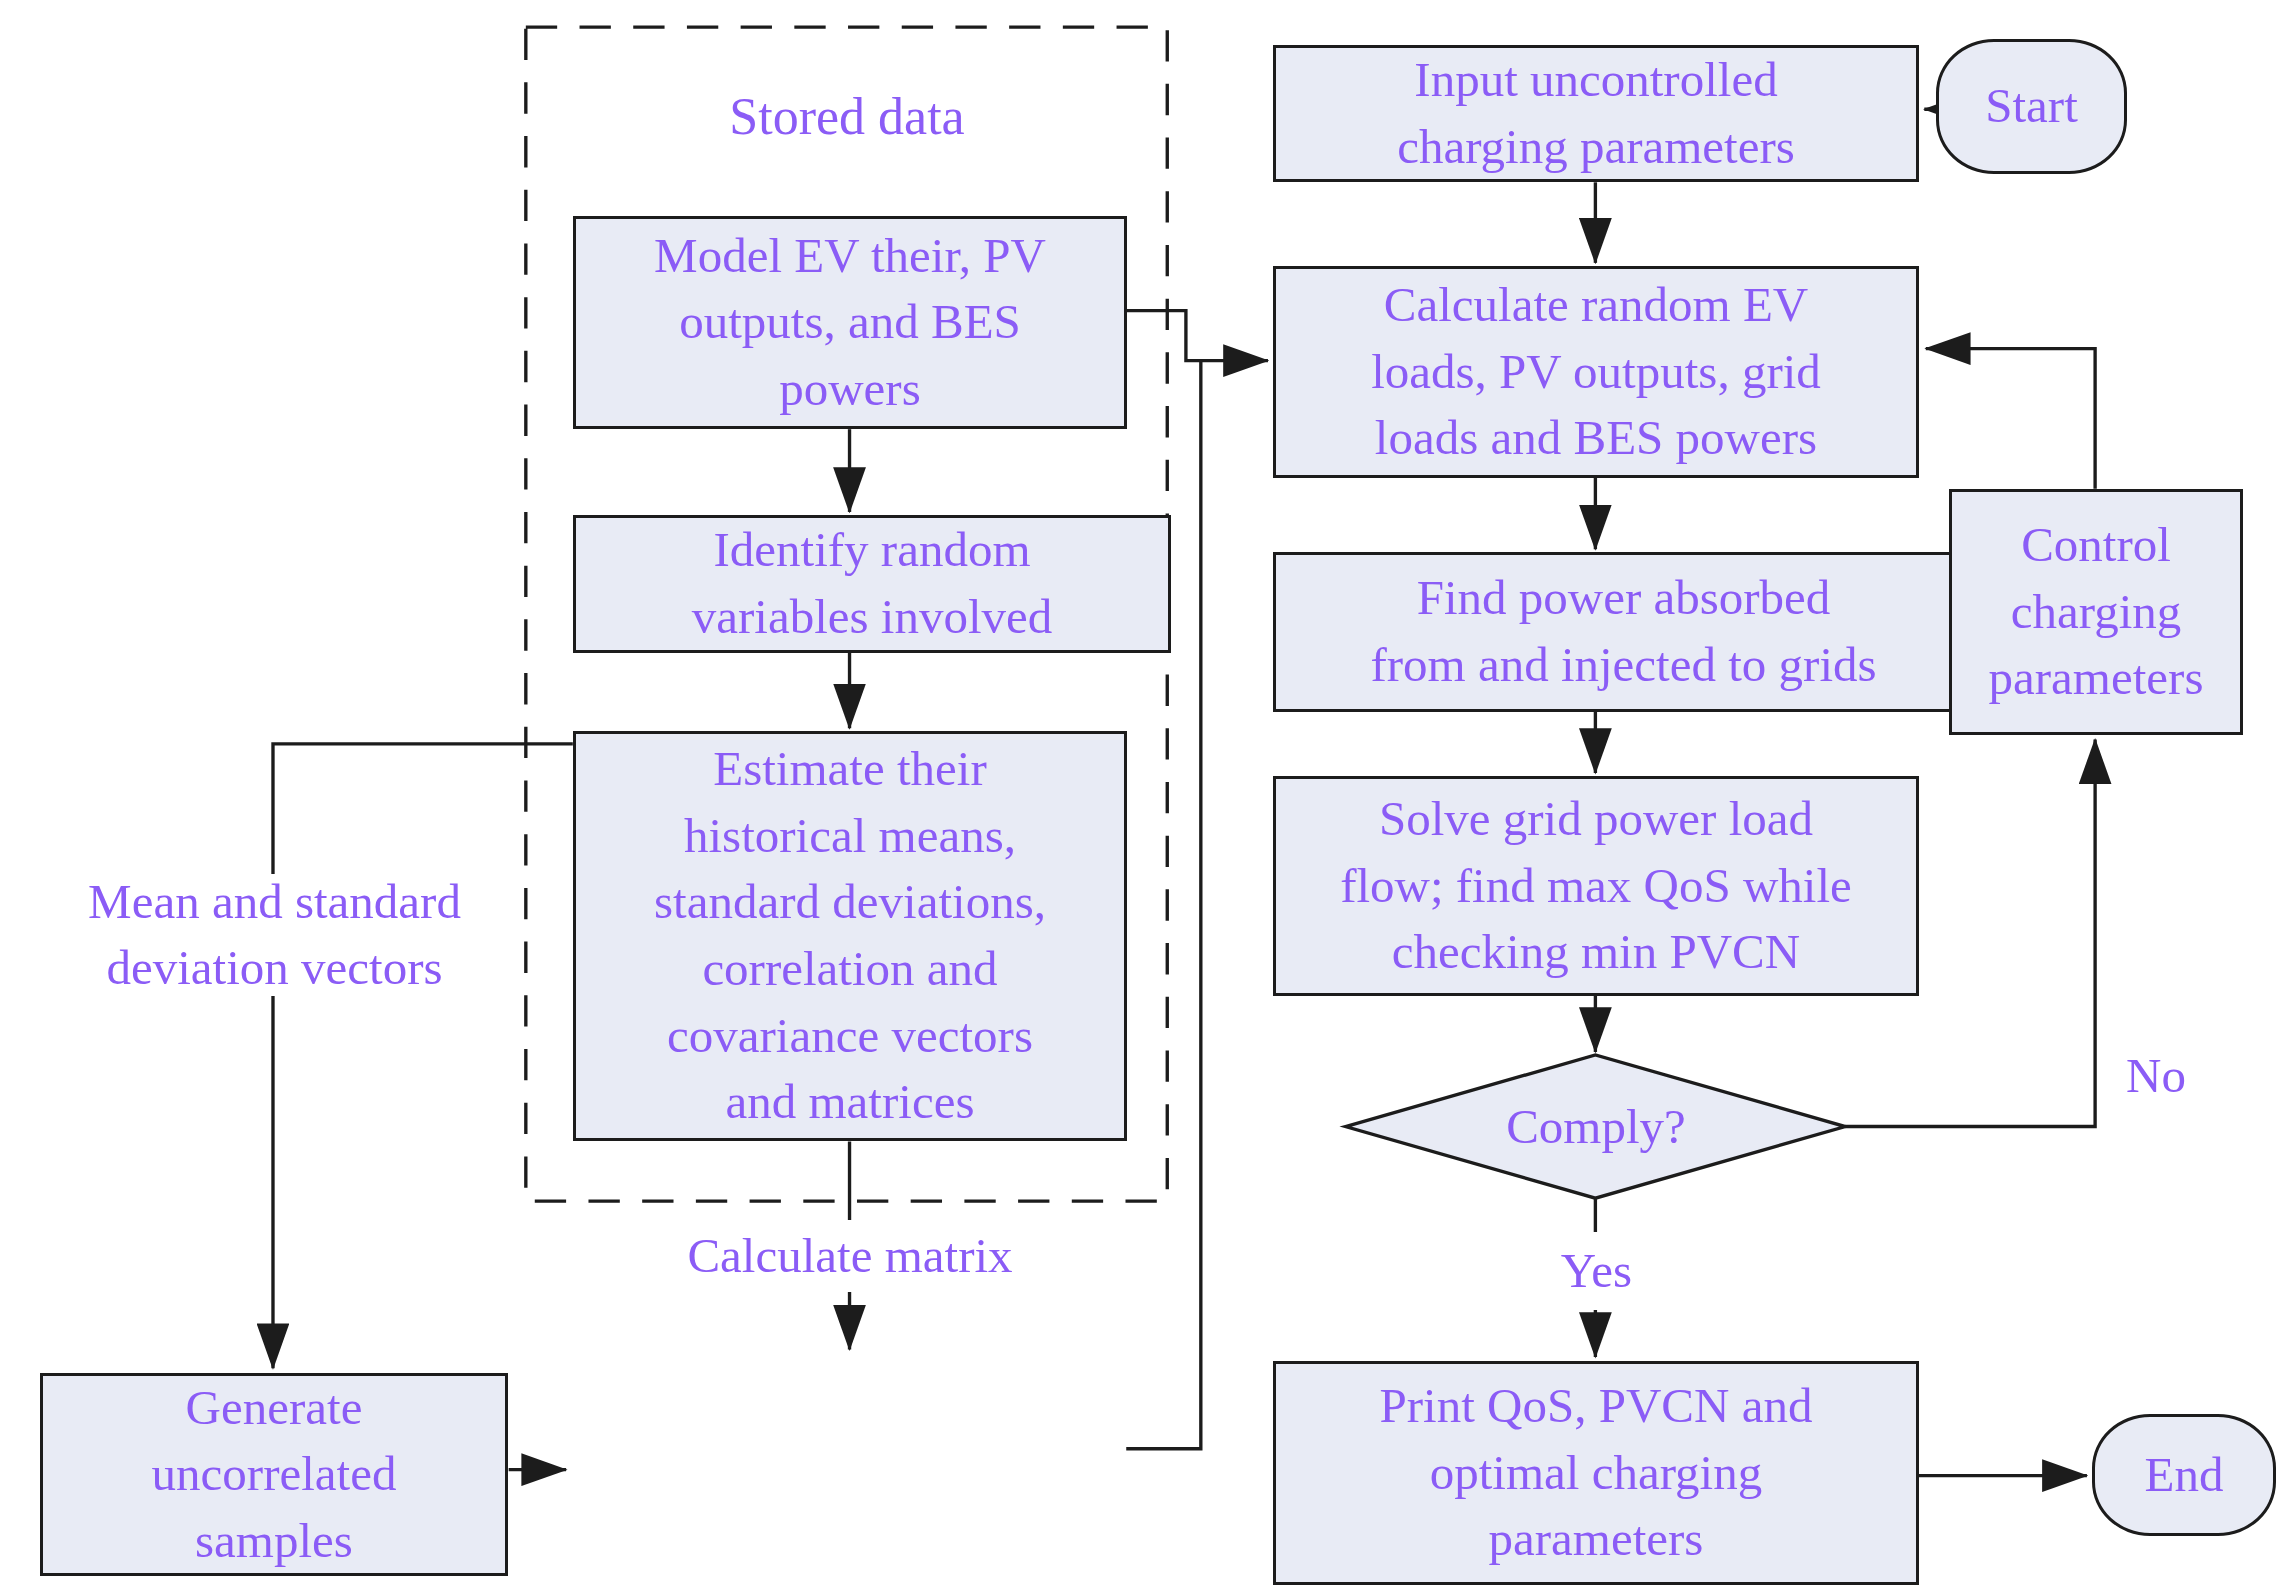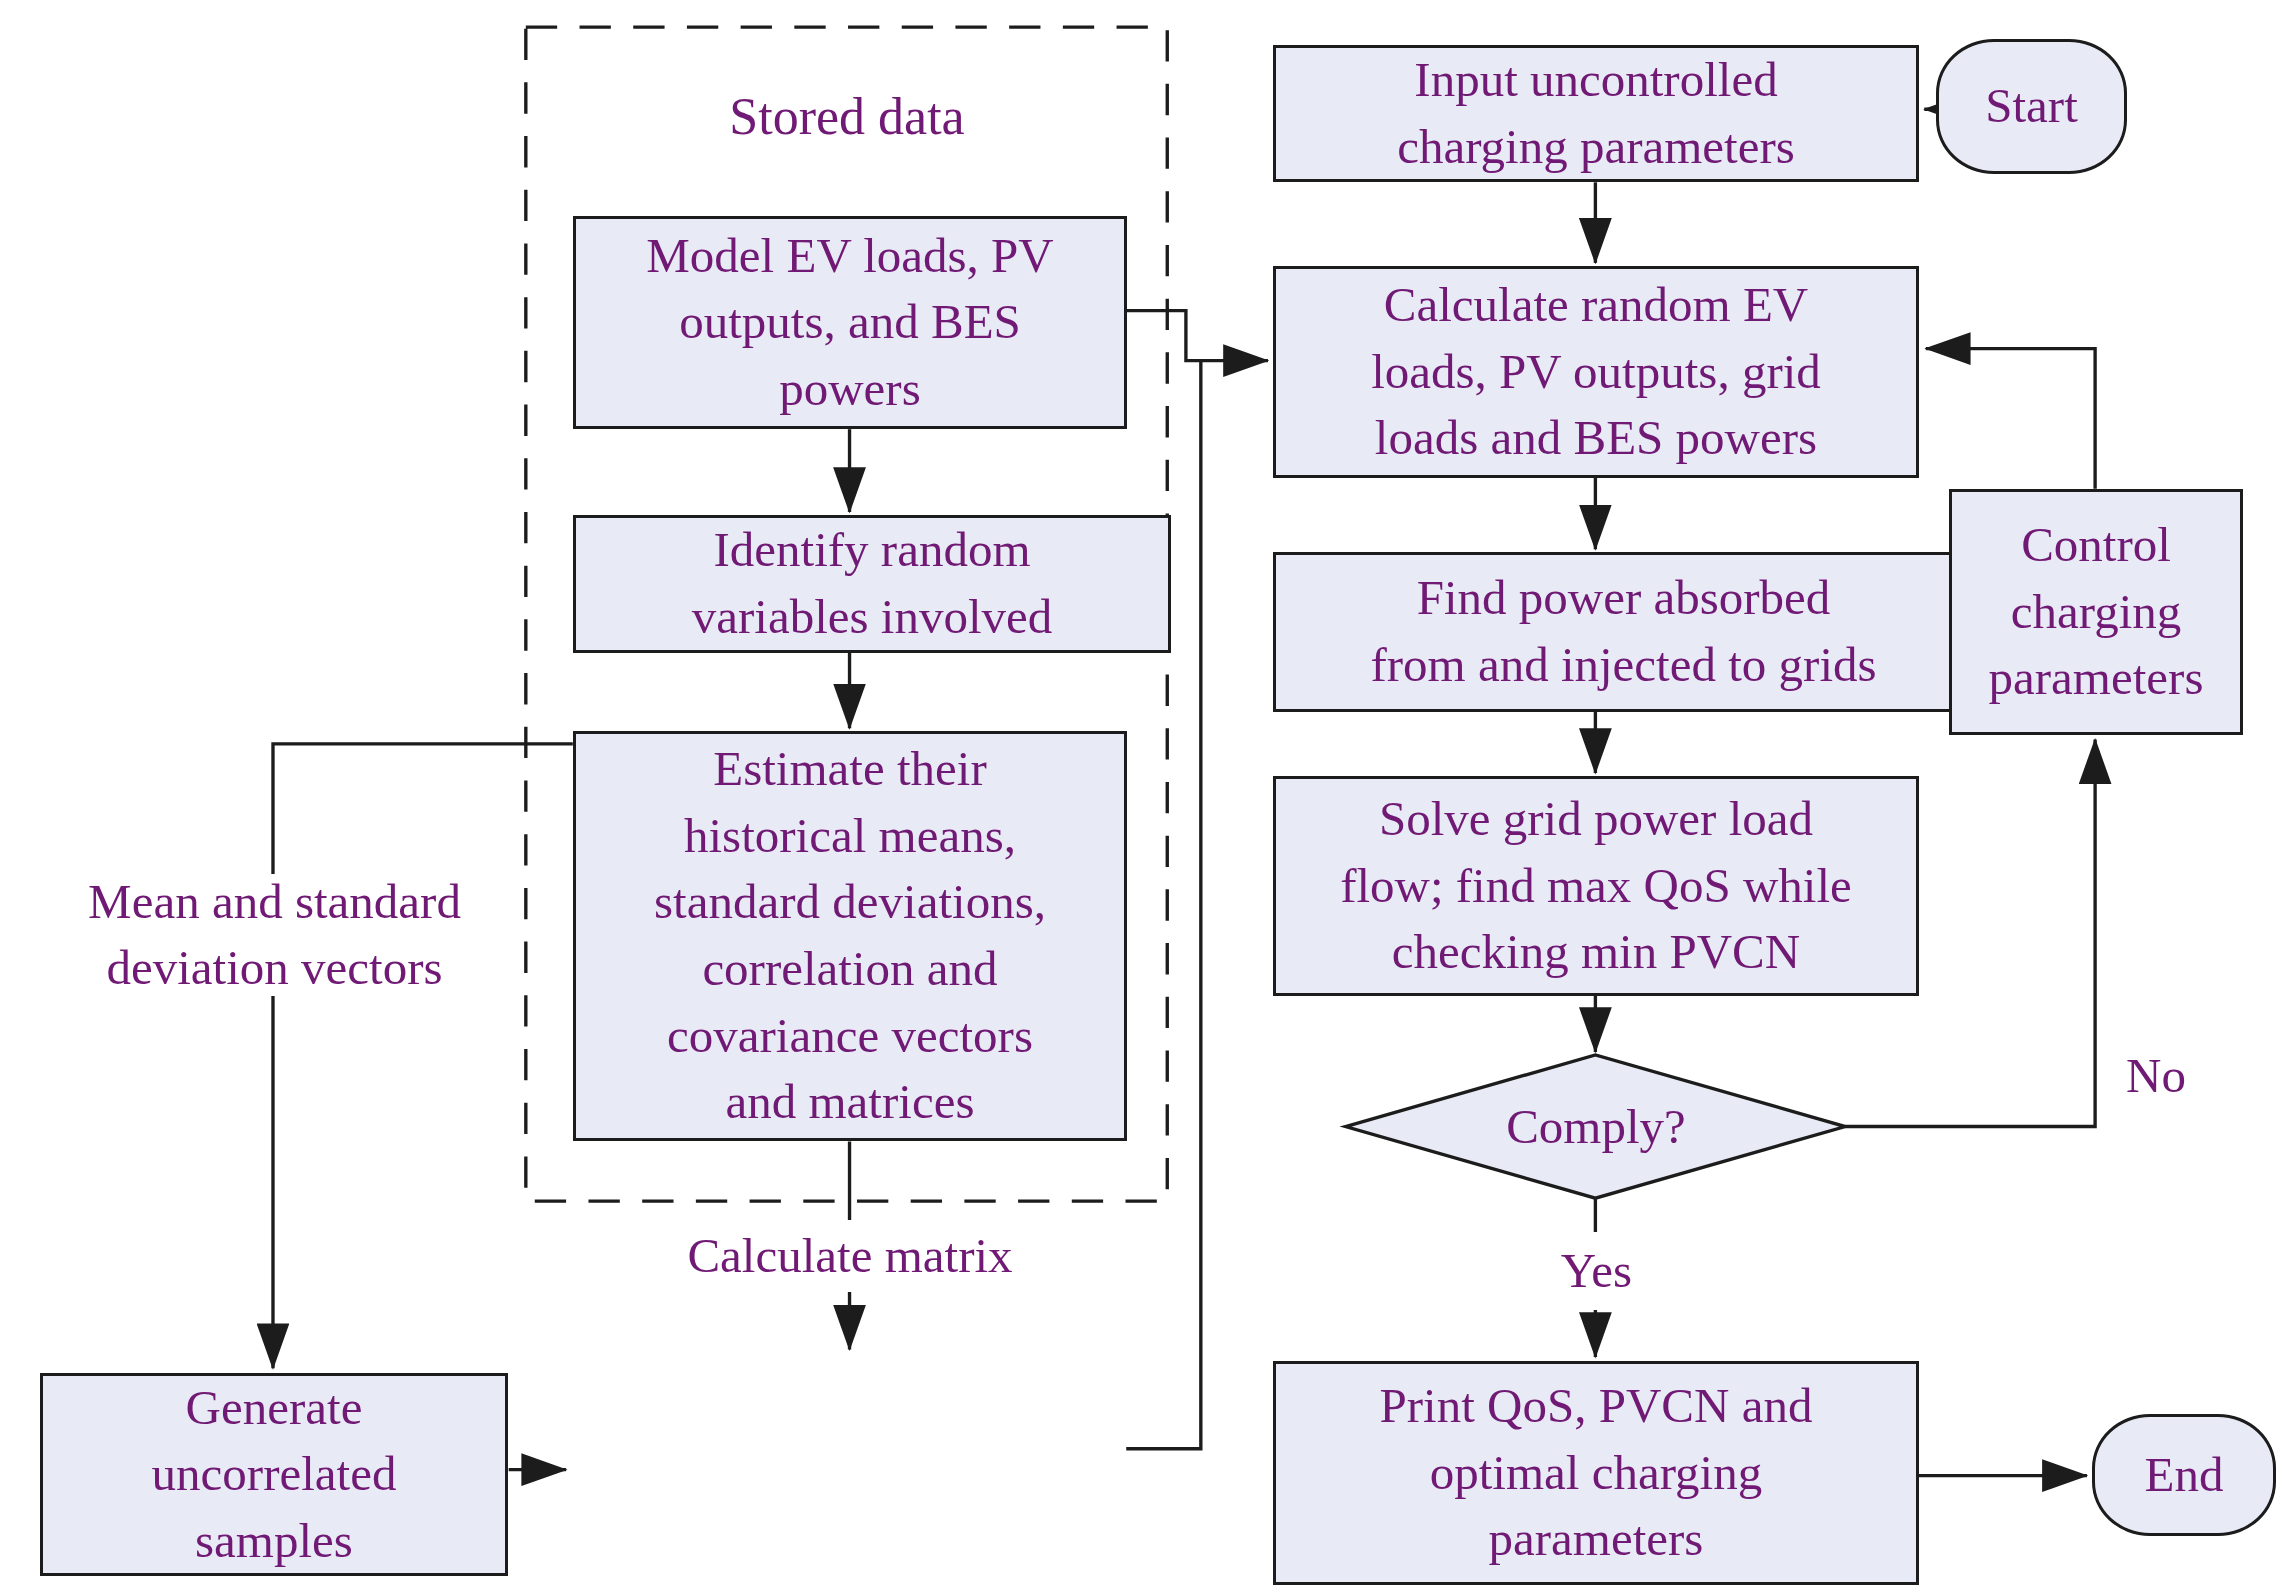--- a/index.html
+++ b/index.html
@@ -7,21 +7,21 @@
     padding:0;
     background:#ffffff;
     font-family:"Liberation Serif","DejaVu Serif",serif;
   }
   #canvas{
     position:relative;
     width:2295px;
     height:1596px;
     background:#ffffff;
     overflow:hidden;
-    color:#701a75;
+    color:#8b5cf6;
   }
   #wires{
     position:absolute;
     left:0;top:0;
     width:2295px;
     height:1596px;
   }
   .node{
     position:absolute;
     box-sizing:border-box;
@@ -91,21 +91,21 @@
       <path d="M682 1970 H759" marker-end="url(#arrow)"></path>
       <path d="M1510 416 H1590 V483 H1700" marker-end="url(#arrow)"></path>
       <path d="M1510 1942 H1610 V483"></path>
     </g>
 
     <polygon points="1804,1510 2139,1414 2474,1510 2139,1606" fill="#e8ebf5" stroke="#1c1c1c" stroke-width="4.5"></polygon>
   </svg>
 
   <div class="free-label group-title" style="left:526px; top:72px; width:642px; height:90px;">Stored data</div>
 
-  <div class="node" style="left:573px; top:216px; width:554px; height:213px;">Model EV loads, PV
+  <div class="node" style="left:573px; top:216px; width:554px; height:213px;">Model EV their, PV
 outputs, and BES
 powers</div>
 
   <div class="node" style="left:573px; top:515px; width:598px; height:138px;">Identify random
 variables involved</div>
 
   <div class="node" style="left:573px; top:731px; width:554px; height:410px;">Estimate their
 historical means,
 standard deviations,
 correlation and

